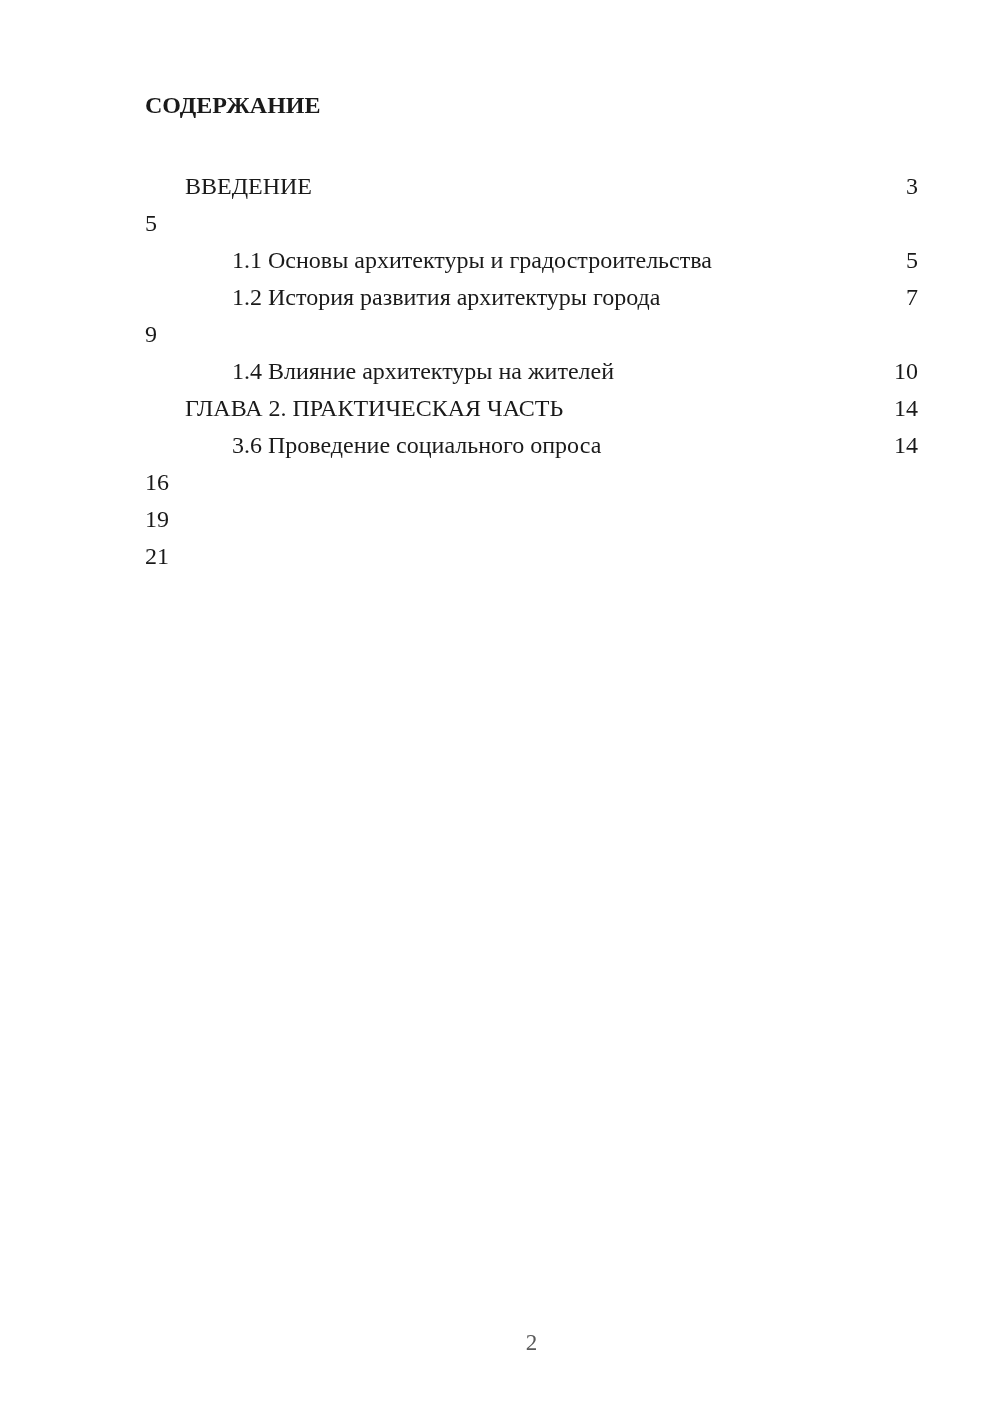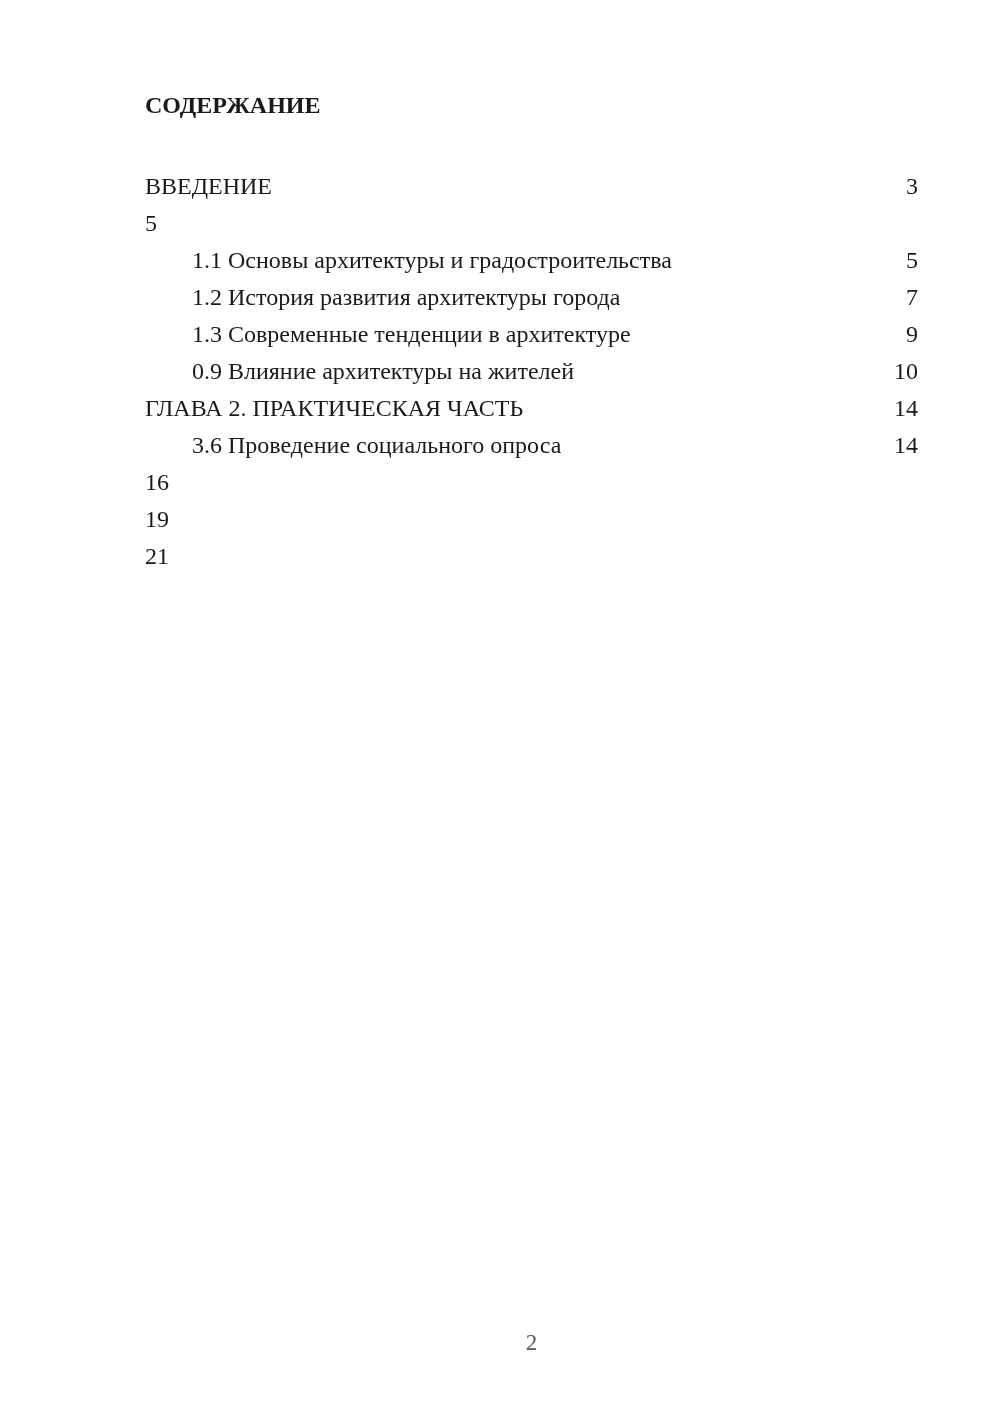--- a/index.html
+++ b/index.html
@@ -35,20 +35,21 @@
   .toc-row {
     display: flex;
     align-items: center;
     height: 37px;
     font-size: 24px;
     color: #1a1a1a;
   }
   .toc-row .label {
     flex: 1;
     white-space: nowrap;
+    margin-left: 40px;
   }
   .toc-row.lvl1 .label {
     padding-left: 47px;
   }
   .toc-row .pagenum {
     text-align: right;
     white-space: nowrap;
   }
   .page-footer {
     position: absolute;
@@ -82,26 +83,25 @@
       <span class="label">1.1 Основы архитектуры и градостроительства</span>
       <span class="pagenum">5</span>
     </div>
 
     <div class="toc-row lvl1">
       <span class="label">1.2 История развития архитектуры города</span>
       <span class="pagenum">7</span>
     </div>
 
     <div class="toc-row lvl1">
-      <span class="label">1.3 Современные тенденции в архитектуре</span>
       <span class="pagenum">9</span>
     </div>
 
     <div class="toc-row lvl1">
-      <span class="label">0.9 Влияние архитектуры на жителей</span>
+      <span class="label">1.4 Влияние архитектуры на жителей</span>
       <span class="pagenum">10</span>
     </div>
 
     <div class="toc-row lvl0">
       <span class="label">ГЛАВА 2. ПРАКТИЧЕСКАЯ ЧАСТЬ</span>
       <span class="pagenum">14</span>
     </div>
 
     <div class="toc-row lvl1">
       <span class="label">3.6 Проведение социального опроса</span>

